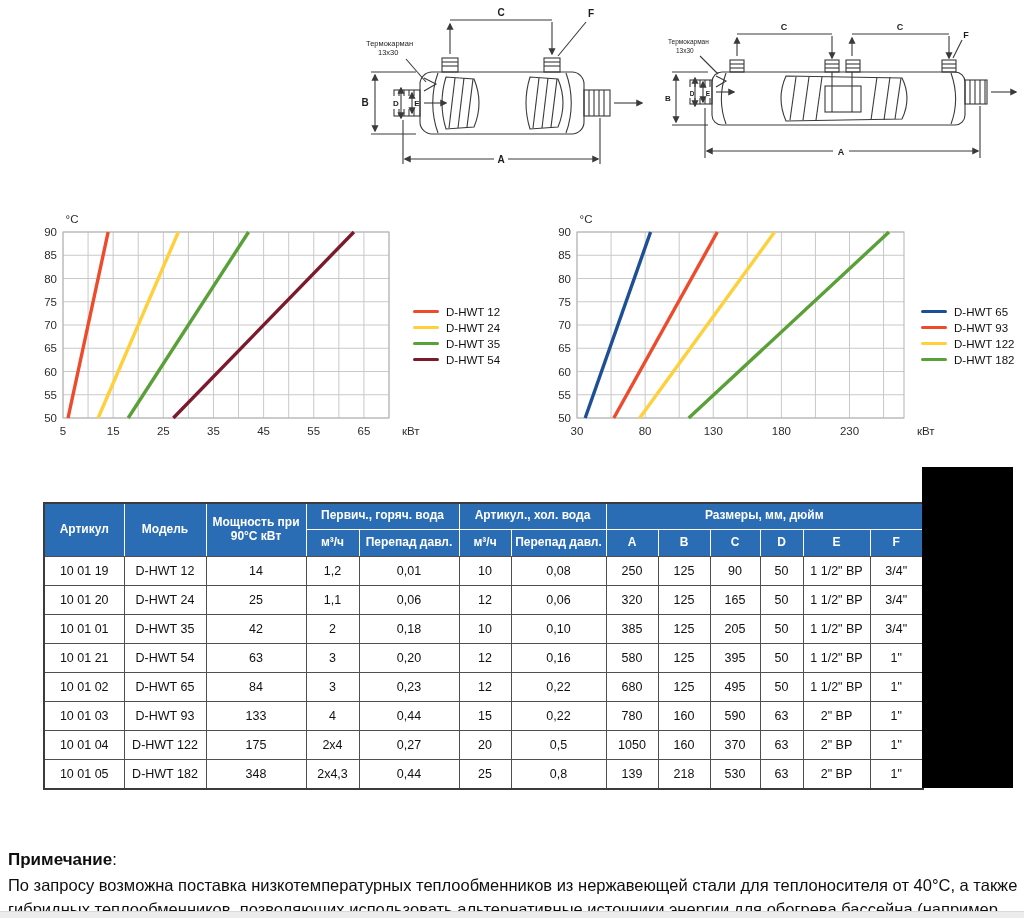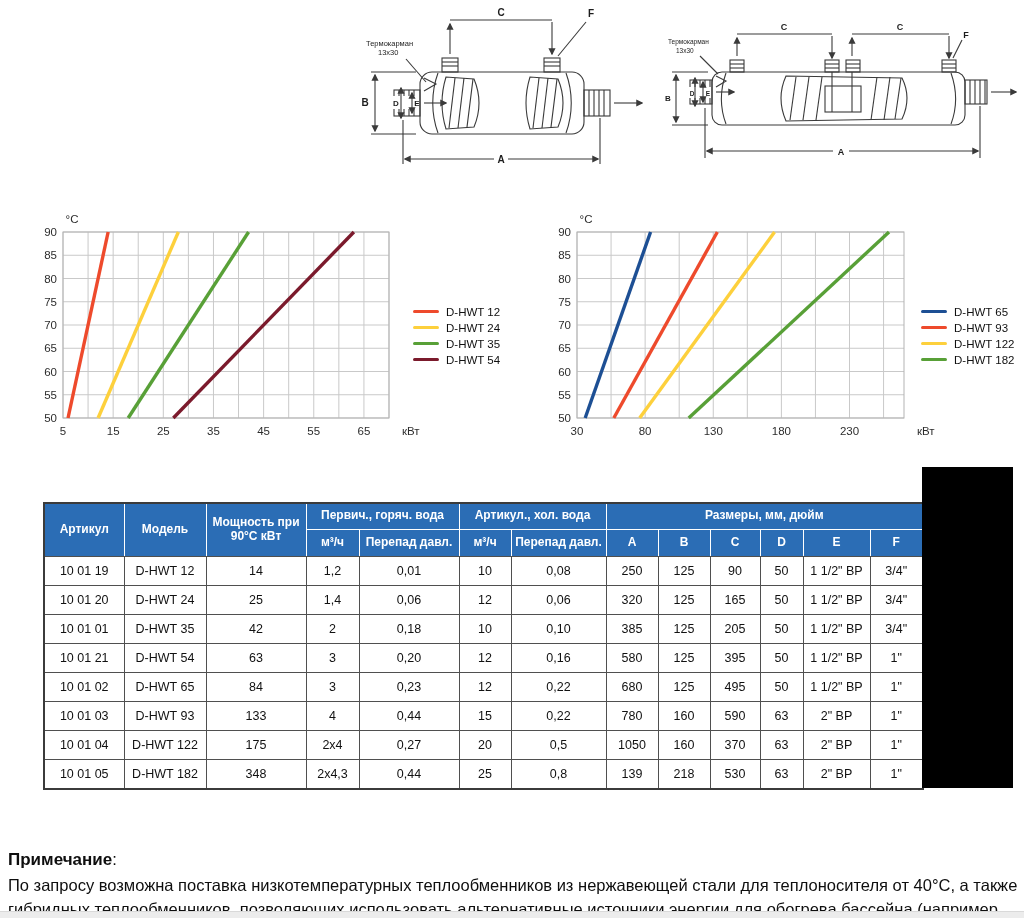--- a/index.html
+++ b/index.html
@@ -365,21 +365,21 @@
           <td>125</td>
           <td>90</td>
           <td>50</td>
           <td>1 1/2" ВР</td>
           <td>3/4"</td>
         </tr>
         <tr>
           <td>10 01 20</td>
           <td>D-HWT 24</td>
           <td>25</td>
-          <td>1,4</td>
+          <td>1,1</td>
           <td>0,06</td>
           <td>12</td>
           <td>0,06</td>
           <td>320</td>
           <td>125</td>
           <td>165</td>
           <td>50</td>
           <td>1 1/2" ВР</td>
           <td>3/4"</td>
         </tr>

